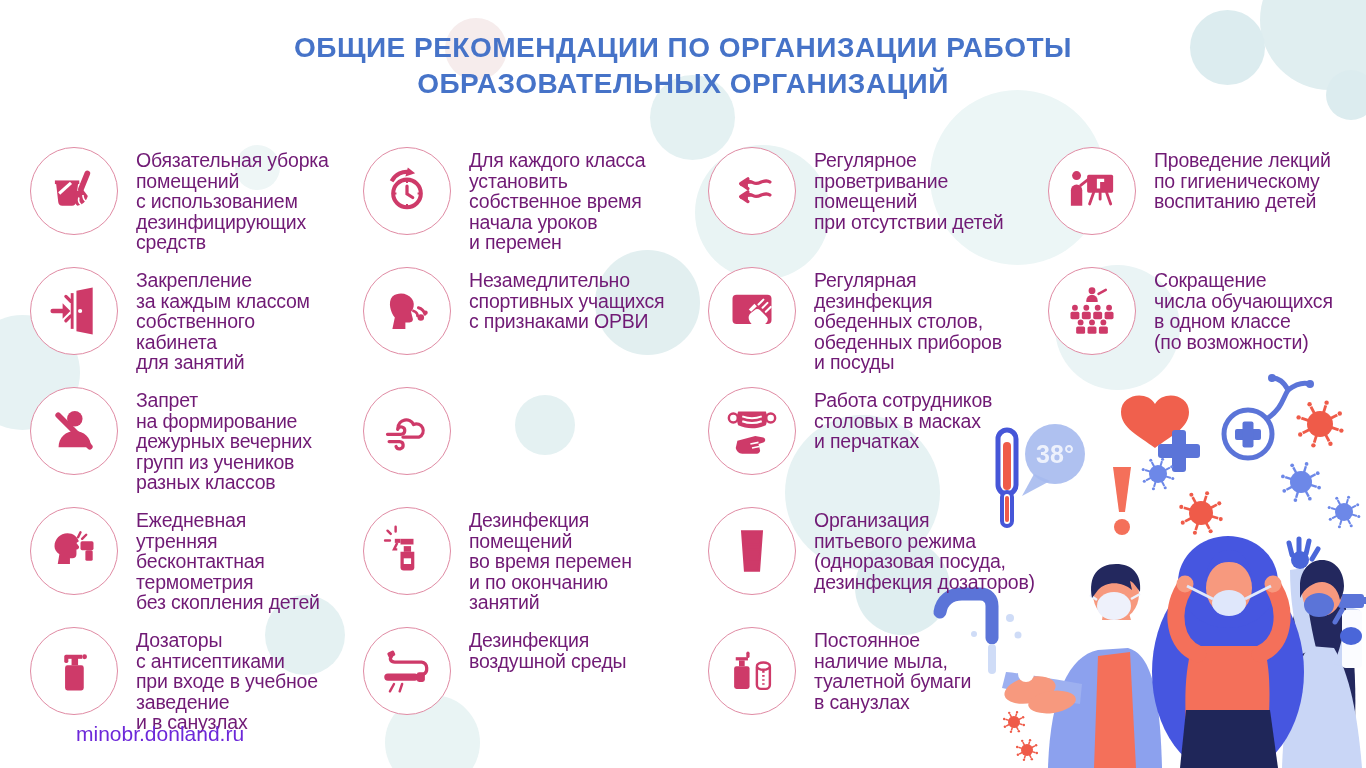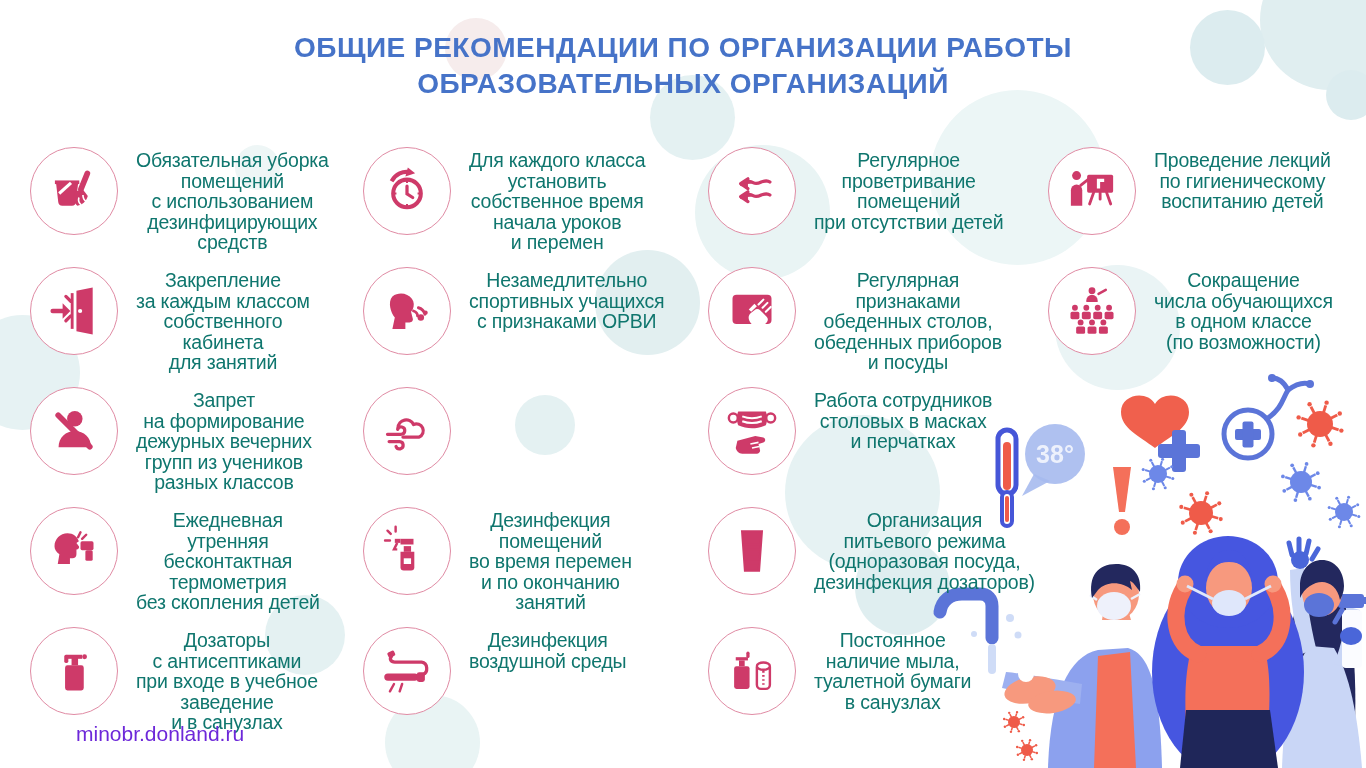--- a/index.html
+++ b/index.html
@@ -8,22 +8,22 @@
   .blob{position:absolute;border-radius:50%;}
   .title{position:absolute;top:30px;left:0;width:100%;text-align:center;margin:0;
          font-size:28px;font-weight:bold;color:#4673c8;line-height:36px;
          letter-spacing:.5px;white-space:pre-line;z-index:3;}
   .col{position:absolute;top:147px;z-index:2;display:flex;flex-direction:column;}
   #col0{left:30px}#col1{left:363px}#col2{left:708px}#col3{left:1048px}
   .item{display:flex;align-items:flex-start;height:120px;}
   .icon-circle{flex:0 0 auto;width:86px;height:86px;border:1.5px solid #e08ba4;border-radius:50%;
                background:#fff;display:flex;align-items:center;justify-content:center;color:#ce3a69;}
   .icon-circle svg{width:52px;height:52px;fill:currentColor;}
-  .item-text{margin:3px 0 0 18px;font-size:19.5px;line-height:20.5px;color:#0f766e;
-             white-space:pre-line;letter-spacing:-.2px;text-align:center;}
+  .item-text{margin:3px 0 0 18px;font-size:19.5px;line-height:20.5px;color:#701a75;
+             white-space:pre-line;letter-spacing:-.2px;}
   .footer{position:absolute;left:76px;top:722px;font-size:21px;color:#6d28d9;z-index:3;cursor:pointer;}
   .illustration{position:absolute;left:930px;top:372px;width:436px;height:396px;z-index:1;}
 </style>
 </head>
 <body>
 
 <div class="canvas">
 
   <div id="blob-layer">
       <div class="blob" style="left: 1260px; top: -50px; width: 140px; height: 140px; background: rgb(224, 238, 240);"></div>
@@ -217,21 +217,21 @@
       <div class="item">
         <div class="icon-circle">
           <svg viewBox="0 0 64 64">
             <rect x="8" y="12" width="48" height="36" rx="5"></rect>
             <path fill="#fff" d="M30 46c-3-4-3-9 1-12l4-3c2-2 5-2 7 0l8 8c2 2 2 5 0 7l-5 5c-3 3-8 3-11 0z"></path>
             <path fill="#fff" d="M28 30l7-7 3 3-7 7z"></path>
             <path d="M40 24l6-6M45 28l6-6M49 33l6-6" stroke="#fff" stroke-width="2.5" fill="none" stroke-linecap="round"></path>
           </svg>
         </div>
         <div class="item-text">Регулярная
-признаками
+дезинфекция
 обеденных столов,
 обеденных приборов
 и посуды</div>
       </div>
       <div class="item">
         <div class="icon-circle">
           <svg viewBox="0 0 64 64">
             <path d="M15 8h34c2 5 2 12 0 17-11 5-23 5-34 0-2-5-2-12 0-17z"></path>
             <circle cx="9" cy="16" r="5.5" fill="none" stroke="currentColor" stroke-width="3"></circle>
             <circle cx="55" cy="16" r="5.5" fill="none" stroke="currentColor" stroke-width="3"></circle>

